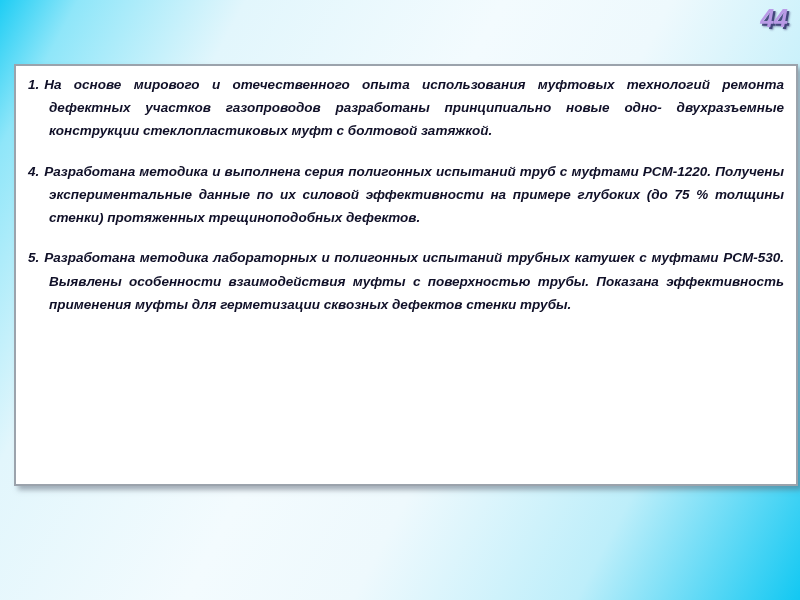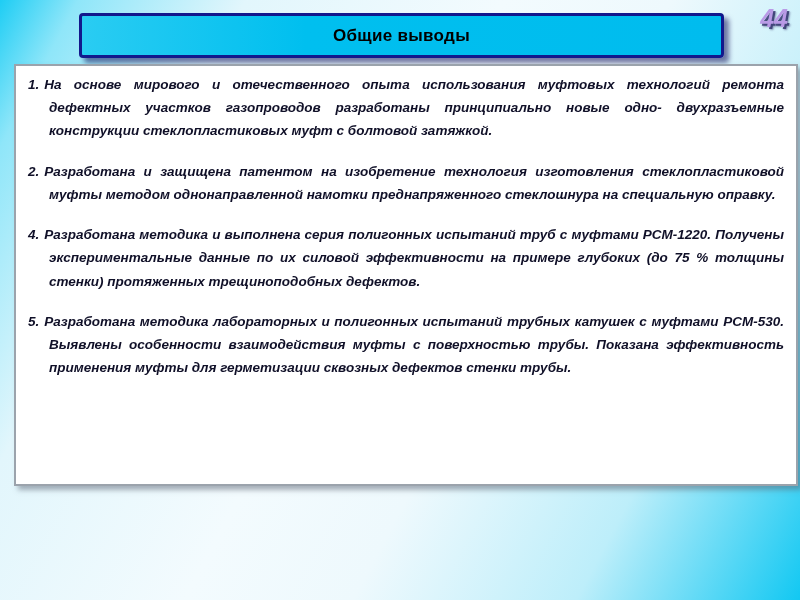--- a/index.html
+++ b/index.html
@@ -82,33 +82,27 @@
     margin-right: 5px;
   }
 </style>
 </head>
 <body>
 
 <div class="slide">
 
   <div class="page-number">44</div>
 
-  <div class="title-bar">
-    <span class="title-text">Общие выводы</span>
-  </div>
 
   <div class="content-box">
 
     <p class="conclusion">
       <span class="num">1.</span><span>На основе мирового и отечественного опыта использования муфтовых технологий ремонта дефектных участков газопроводов разработаны принципиально новые одно- двухразъемные конструкции стеклопластиковых муфт с болтовой затяжкой.</span>
     </p>
 
-    <p class="conclusion">
-      <span class="num">2.</span><span>Разработана и защищена патентом на изобретение технология изготовления стеклопластиковой муфты методом однонаправленной намотки преднапряженного стеклошнура на специальную оправку.</span>
-    </p>
 
 
     <p class="conclusion">
       <span class="num">4.</span><span>Разработана методика и выполнена серия полигонных испытаний труб с муфтами РСМ-1220. Получены экспериментальные данные по их силовой эффективности на примере глубоких (до 75 % толщины стенки) протяженных трещиноподобных дефектов.</span>
     </p>
 
     <p class="conclusion">
       <span class="num">5.</span><span>Разработана методика лабораторных и полигонных испытаний трубных катушек с муфтами РСМ-530. Выявлены особенности взаимодействия муфты с поверхностью трубы. Показана эффективность применения муфты для герметизации сквозных дефектов стенки трубы.</span>
     </p>
 

